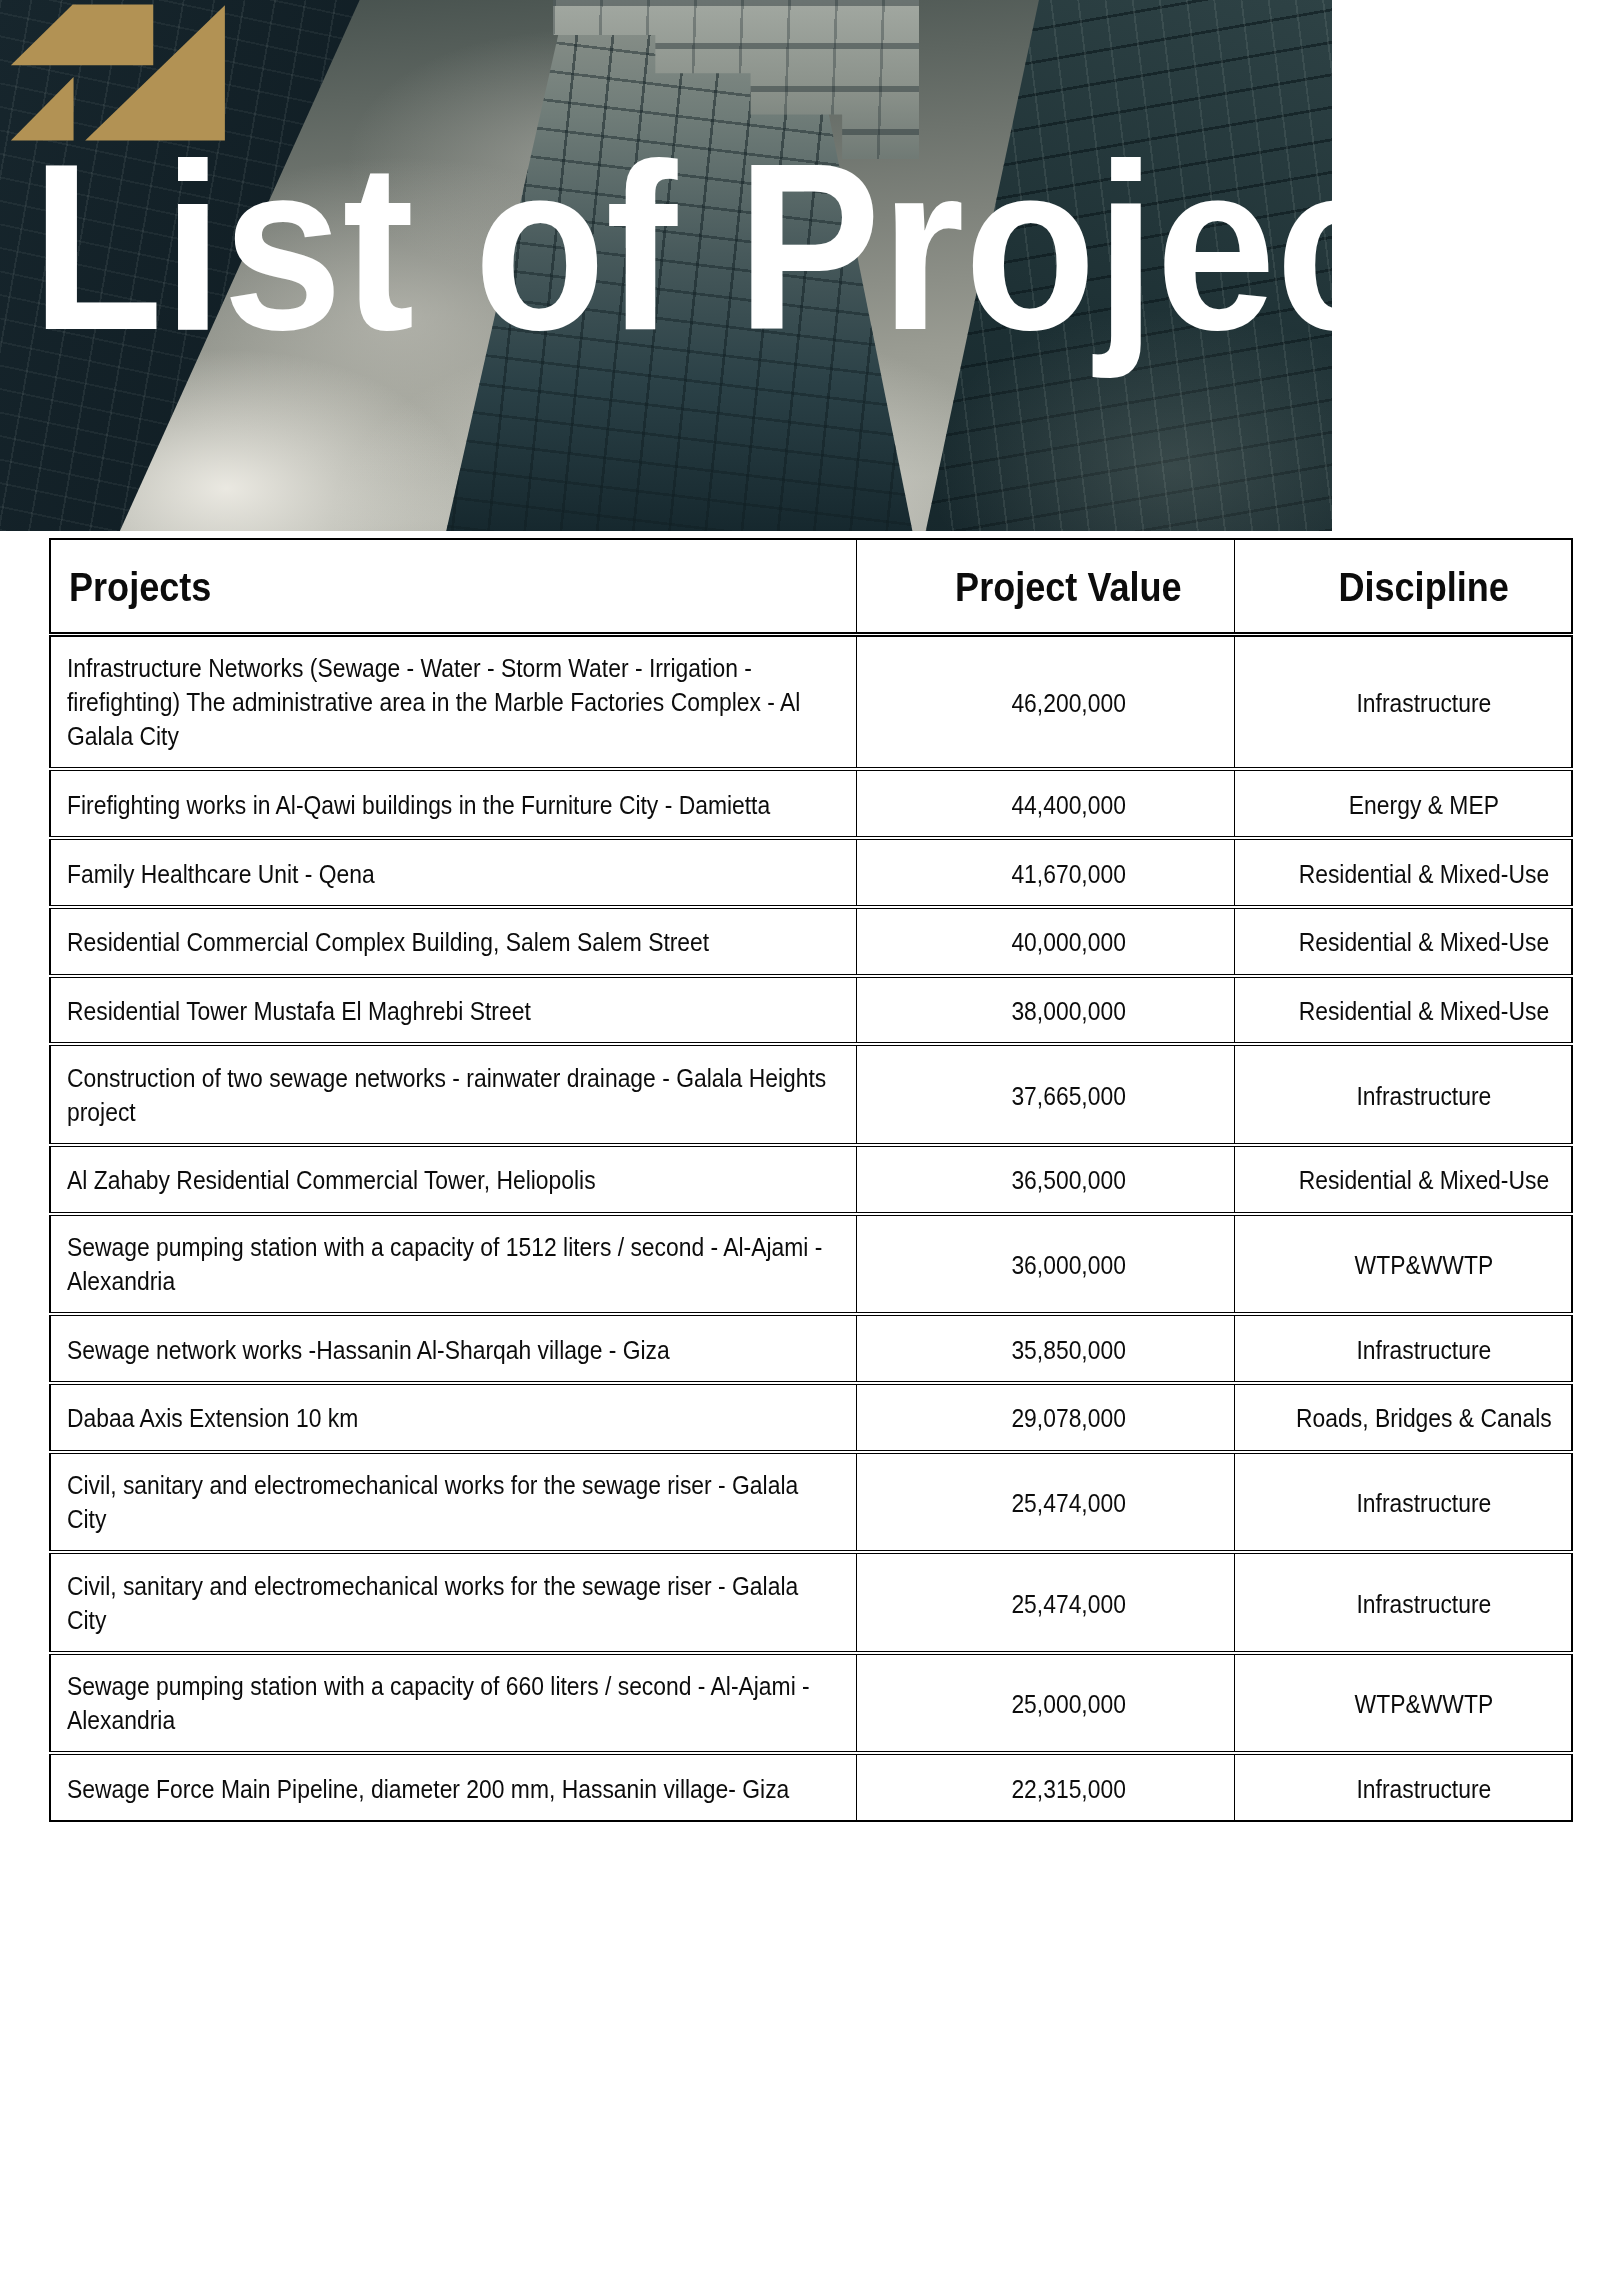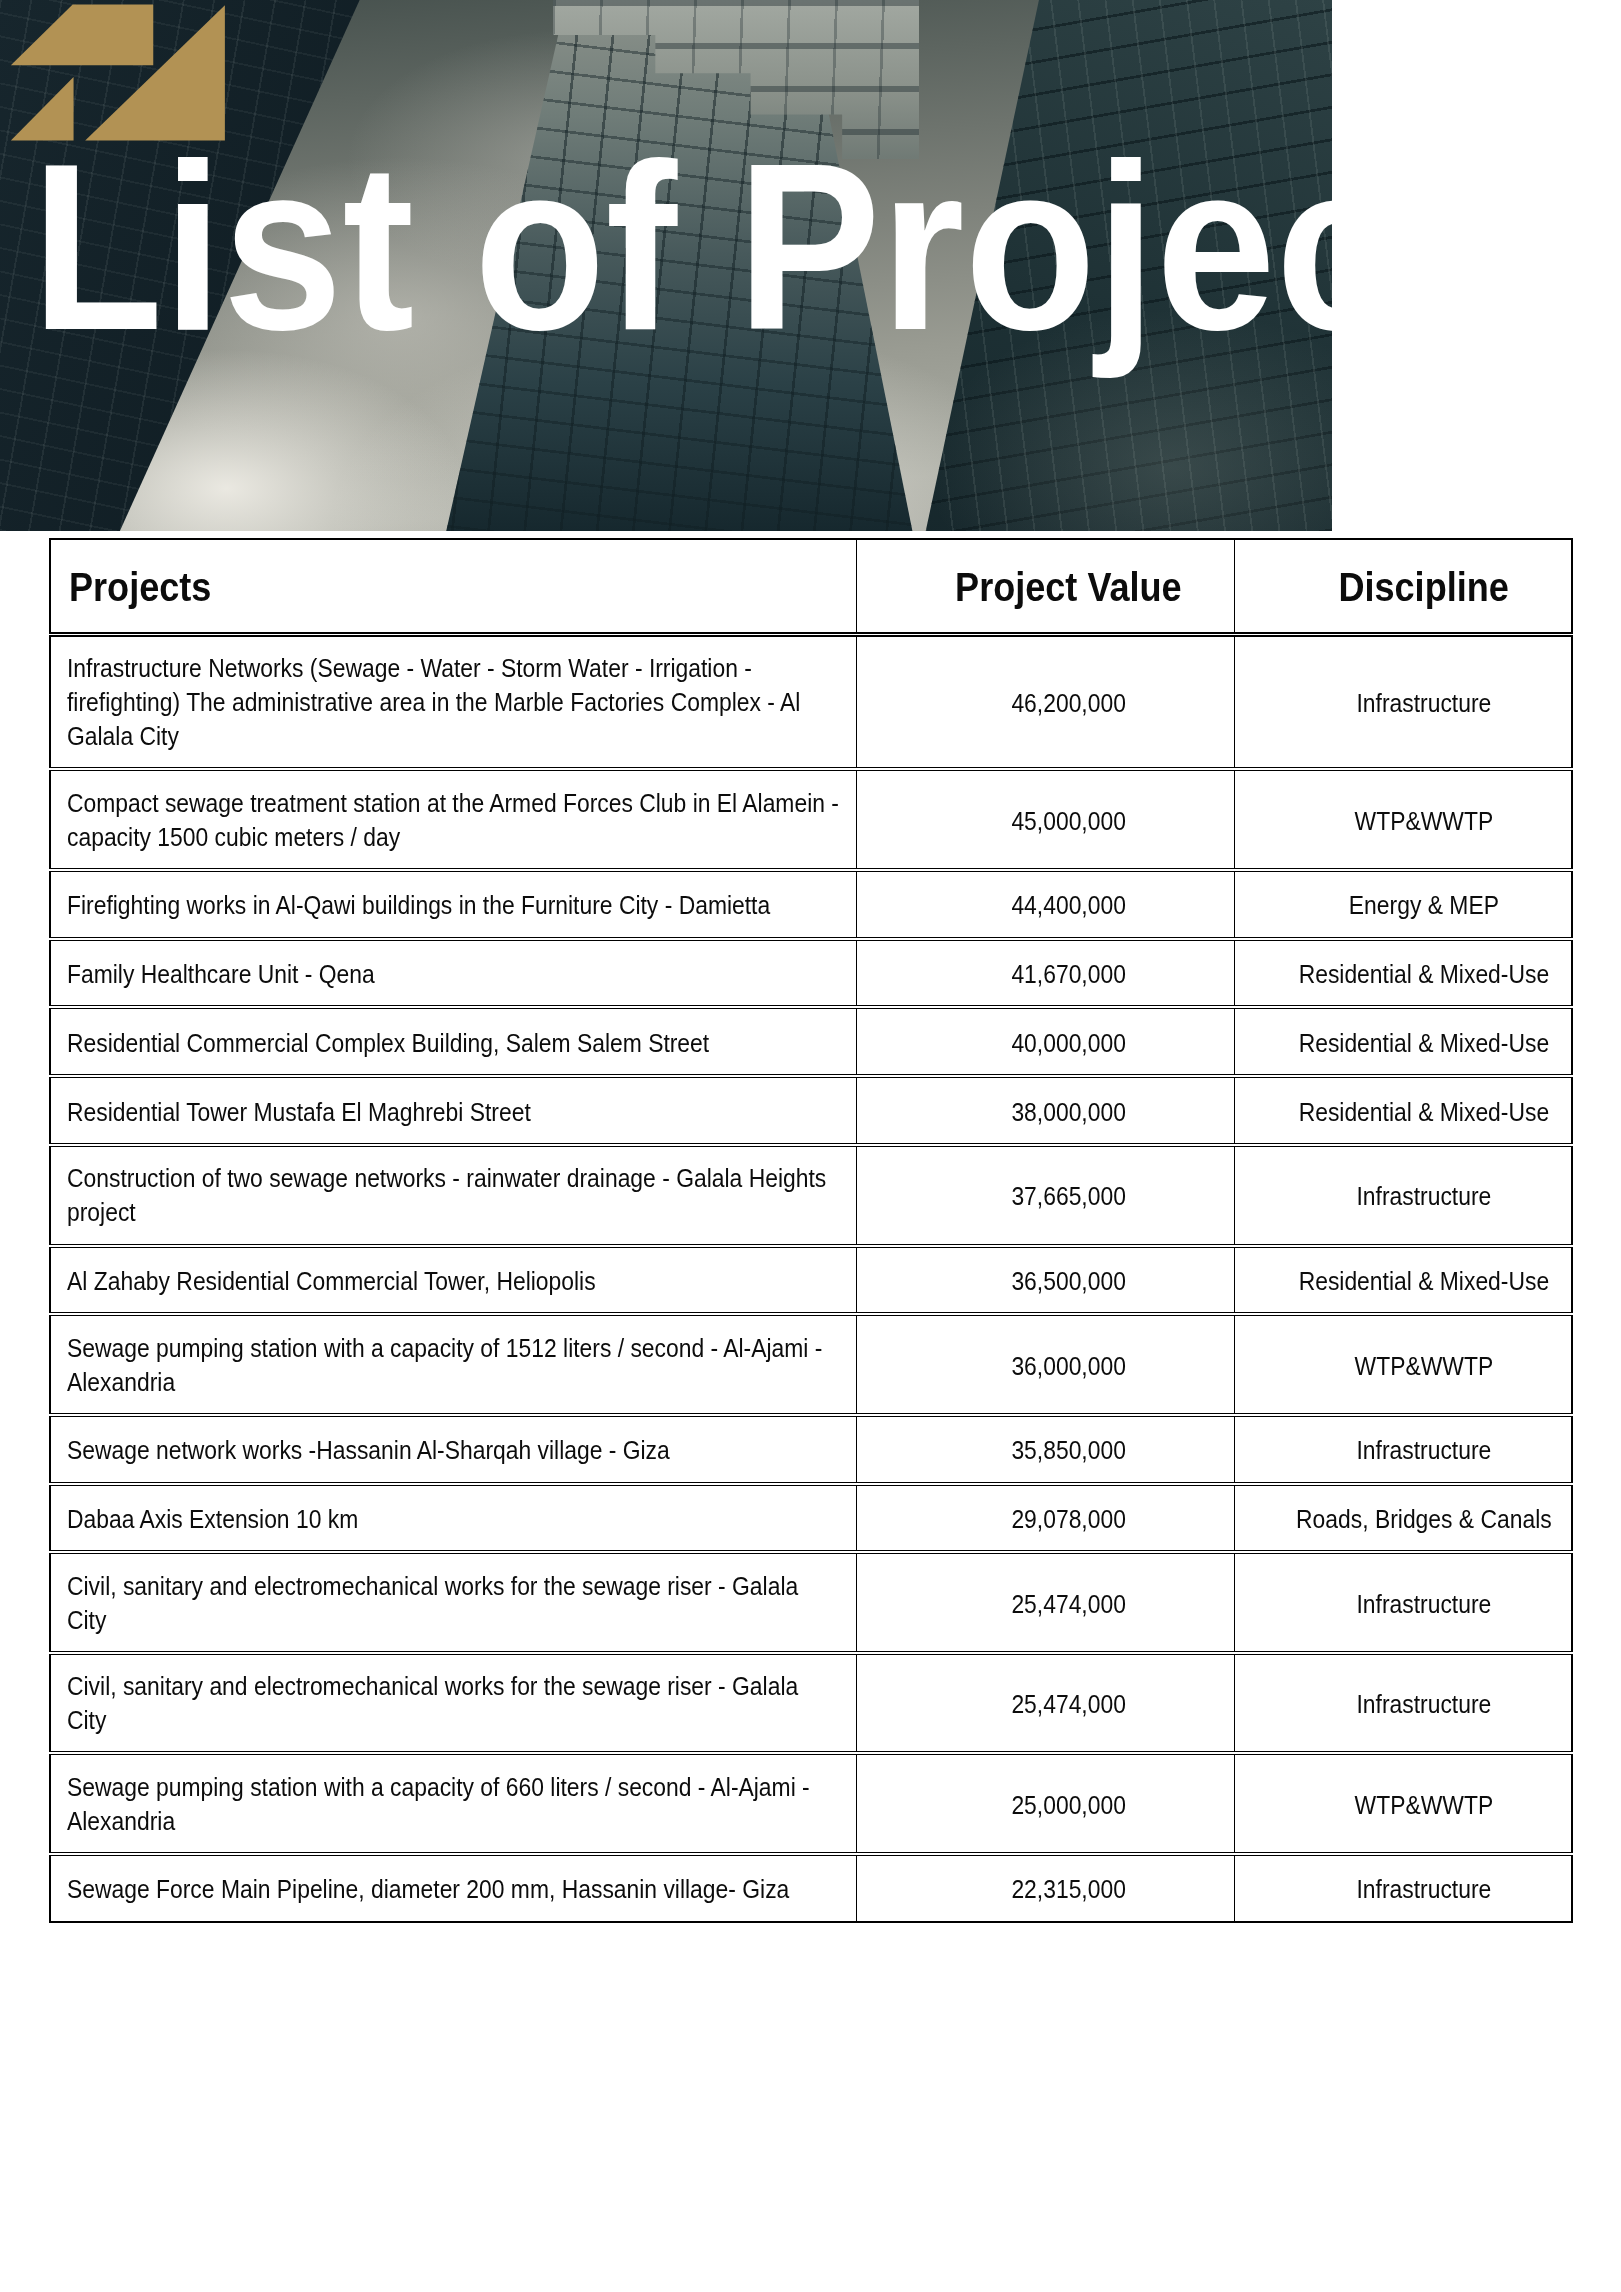--- a/index.html
+++ b/index.html
@@ -155,25 +155,20 @@
       </th>
     </tr>
   </thead>
   <tbody>
       <tr>
         <td class="cell-project"><span class="nrw">Infrastructure Networks (Sewage - Water - Storm Water - Irrigation - firefighting) The administrative area in the Marble Factories Complex - Al Galala City</span></td>
         <td class="cell-value"><span class="nrw">46,200,000</span></td>
         <td class="cell-discipline"><span class="nrw">Infrastructure</span></td>
       </tr>
       <tr>
-        <td class="cell-project"><span class="nrw">Compact sewage treatment station at the Armed Forces Club in El Alamein - capacity 1500 cubic meters / day</span></td>
-        <td class="cell-value"><span class="nrw">45,000,000</span></td>
-        <td class="cell-discipline"><span class="nrw">WTP&amp;WWTP</span></td>
-      </tr>
-      <tr>
         <td class="cell-project"><span class="nrw">Firefighting works in Al-Qawi buildings in the Furniture City - Damietta</span></td>
         <td class="cell-value"><span class="nrw">44,400,000</span></td>
         <td class="cell-discipline"><span class="nrw">Energy &amp; MEP</span></td>
       </tr>
       <tr>
         <td class="cell-project"><span class="nrw">Family Healthcare Unit - Qena</span></td>
         <td class="cell-value"><span class="nrw">41,670,000</span></td>
         <td class="cell-discipline"><span class="nrw">Residential &amp; Mixed-Use</span></td>
       </tr>
       <tr>

